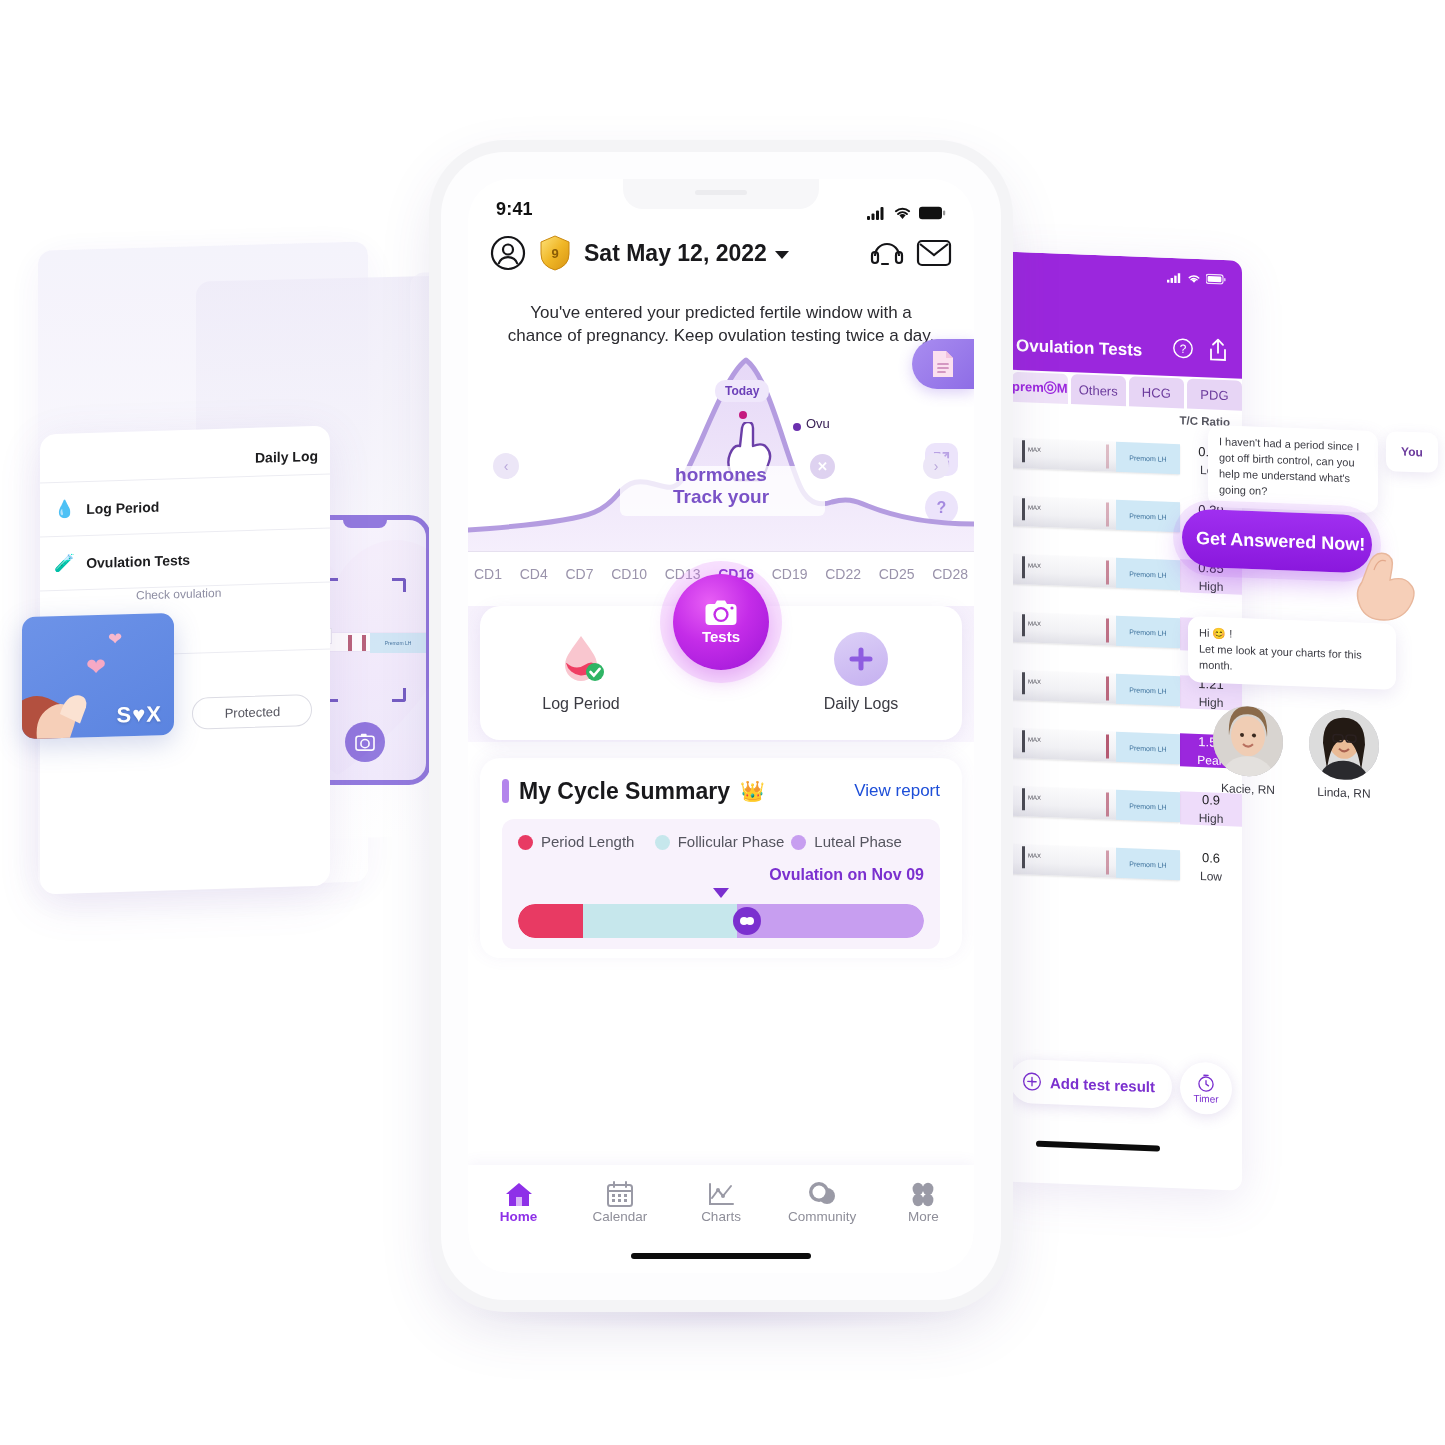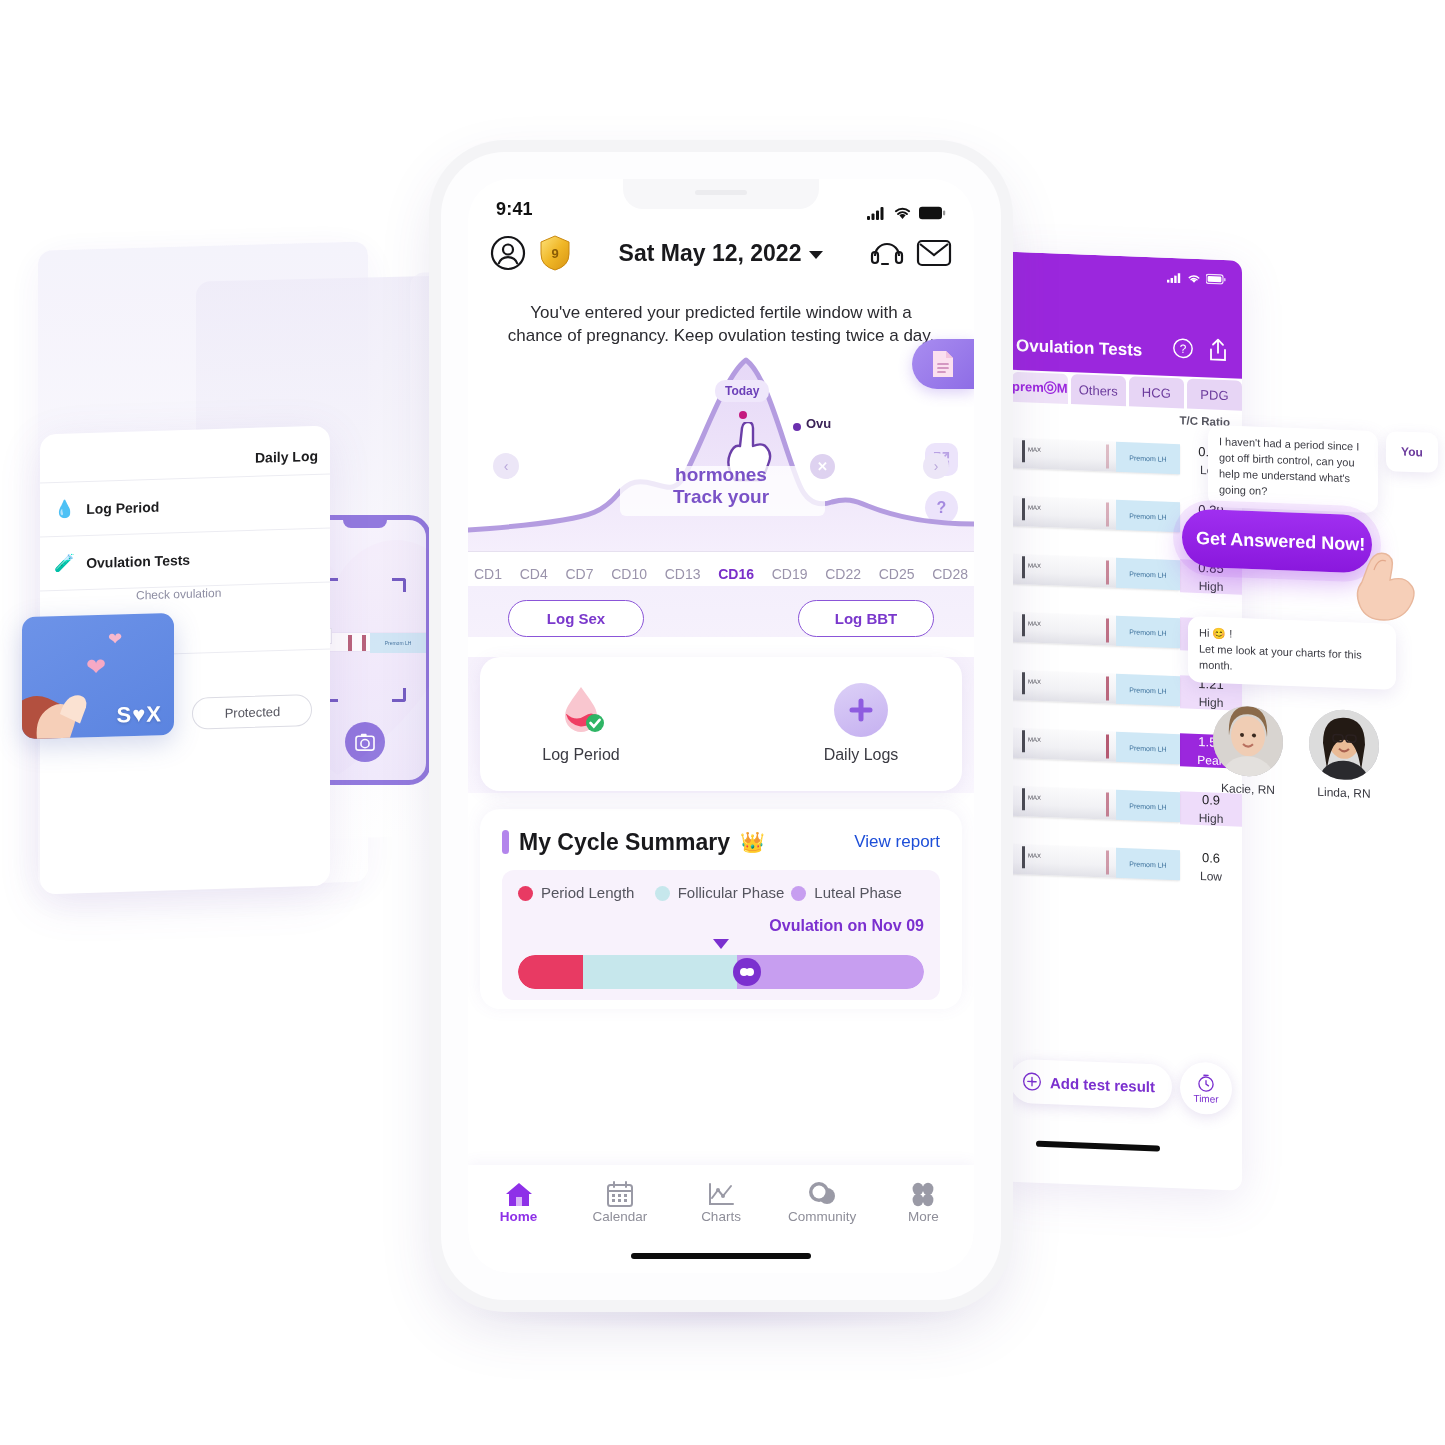--- a/index.html
+++ b/index.html
@@ -134,21 +134,21 @@
   .notch-bar .speaker { position:absolute;left:50%;transform:translateX(-50%);top:11px;
      width:52px;height:5px;background:#ececef;border-radius:4px; }
 
   .statusbar { display:flex; justify-content:space-between; align-items:flex-end;
     padding: 20px 28px 4px 28px; }
   .sb-time { font-size:18px; font-weight:bold; color:#111; letter-spacing:.2px; }
   .sb-icons { display:flex; align-items:flex-end; gap:7px; }
 
   .appbar { display:flex; align-items:center; gap:12px; padding: 10px 22px 6px 22px; }
   .appbar .date { flex:1; text-align:center; font-size:23px; font-weight:bold; color:#19191c;
-    display:flex; align-items:center; justify-content:center; gap:8px; }
+    display:flex; align-items:center; gap:8px; }
   .caret { width:0;height:0;border-left:7px solid transparent;border-right:7px solid transparent;
     border-top:8px solid #19191c; margin-top:3px; }
   .badge9 { width:34px;height:38px; position:relative; }
 
   .hero { text-align:center; padding: 14px 34px 4px 34px; }
   .hero h1 { font-size:26px; font-weight:bold; color:#19191c; letter-spacing:-.2px; }
   .hero p { margin-top:10px; font-size:17px; line-height:1.35; color:#2b2b30; }
 
   
   .fab-doc {
@@ -171,21 +171,21 @@
   .today-pill {
     position:absolute; left:247px; top:26px;
     background:#efe7fb; color:#6b3fb8; font-size:12px; font-weight:bold;
     padding:4px 10px; border-radius:10px;
   }
   .dot-today { position:absolute; left:271px; top:57px; width:8px;height:8px;
      border-radius:50%; background:#c4197f; }
   .dot-ovu { position:absolute; left:325px; top:69px; width:8px;height:8px;
      border-radius:50%; background:#6b2fae; }
   .lbl-ovu { position:absolute; left:338px; top:62px; font-size:13px;
-     font-weight:bold; color:#3b2357; }
+     font-weight:normal; color:#3b2357; }
   .hand-cursor { position:absolute; left:249px; top:68px; }
   .track-tip {
     position:absolute; left:152px; top:112px; width:205px; height:50px;
     background:rgba(255,255,255,.78); border-radius:6px;
   }
   .track-txt { position:absolute; left:0; top:110px; width:506px; text-align:center;
     font-size:19px; font-weight:bold; color:#7a52c7; line-height:1.15; }
   .nav-arrow {
     position:absolute; top:99px; width:26px;height:26px;border-radius:50%;
     background:#ece6f7; color:#b8a6da; font-size:14px;
@@ -796,24 +796,20 @@
             <span>CD10</span>
             <span>CD13</span>
             <span class="sel">CD16</span>
             <span>CD19</span>
             <span>CD22</span>
             <span>CD25</span>
             <span>CD28</span>
           </div>
       </div>
 
-      <div class="logrow">
-        <div class="logbtn">Log Sex</div>
-        <div class="logbtn">Log BBT</div>
-      </div>
 
       <div style="background:linear-gradient(180deg,#f6f1fc 0%,#faf7fe 100%);padding-bottom:2px;">
         <div class="quickcard">
           <div class="q-item">
             <div class="drop-icon">
               <svg width="54" height="54" viewBox="0 0 54 54">
                 <path d="M27 4 C 19 16, 11 24, 11 33 a16 16 0 0 0 32 0 C 43 24, 35 16, 27 4 Z" fill="#f9c6cf"></path>
                 <path d="M12.6 31 q9 8 18 2 q7 -5 12 0 a16 16 0 0 1 -30.6 -2 Z" fill="#ef3e63"></path>
                 <circle cx="41" cy="40" r="9" fill="#2fb565"></circle>
                 <path d="M36.5 40 L39.8 43.5 L45.6 36.8" stroke="#fff" stroke-width="2.6" fill="none" stroke-linecap="round"></path>
@@ -826,20 +822,30 @@
 
           <div class="q-item">
             <div class="plus-circle">
               <svg width="28" height="28" viewBox="0 0 28 28">
                   <path d="M14 5 L14 23 M5 14 L23 14" stroke="#8e5ce0" stroke-width="5" stroke-linecap="round"></path>
                 </svg>
             </div>
             <div class="q-lbl">Daily Logs</div>
           </div>
 
+          <div class="tests-btn">
+            <svg width="34" height="28" viewBox="0 0 34 28">
+              <rect x="1.5" y="5" width="31" height="21" rx="4" fill="#fff"></rect>
+              <path d="M11 5 L13 1.5 L21 1.5 L23 5 Z" fill="#fff"></path>
+              <circle cx="17" cy="15.5" r="7.6" fill="#c42ce8"></circle>
+              <circle cx="17" cy="15.5" r="5.2" fill="#fff"></circle>
+              <circle cx="28" cy="9" r="1.6" fill="#c42ce8"></circle>
+            </svg>
+            <div class="tlbl">Tests</div>
+          </div>
         </div>
       </div>
 
       <div class="summary">
         <div class="sum-head">
           <div class="sum-bar-acc"></div>
           <h2>My Cycle Summary</h2>
           <span class="crown">👑</span>
           <span class="viewreport">View report</span>
         </div>

